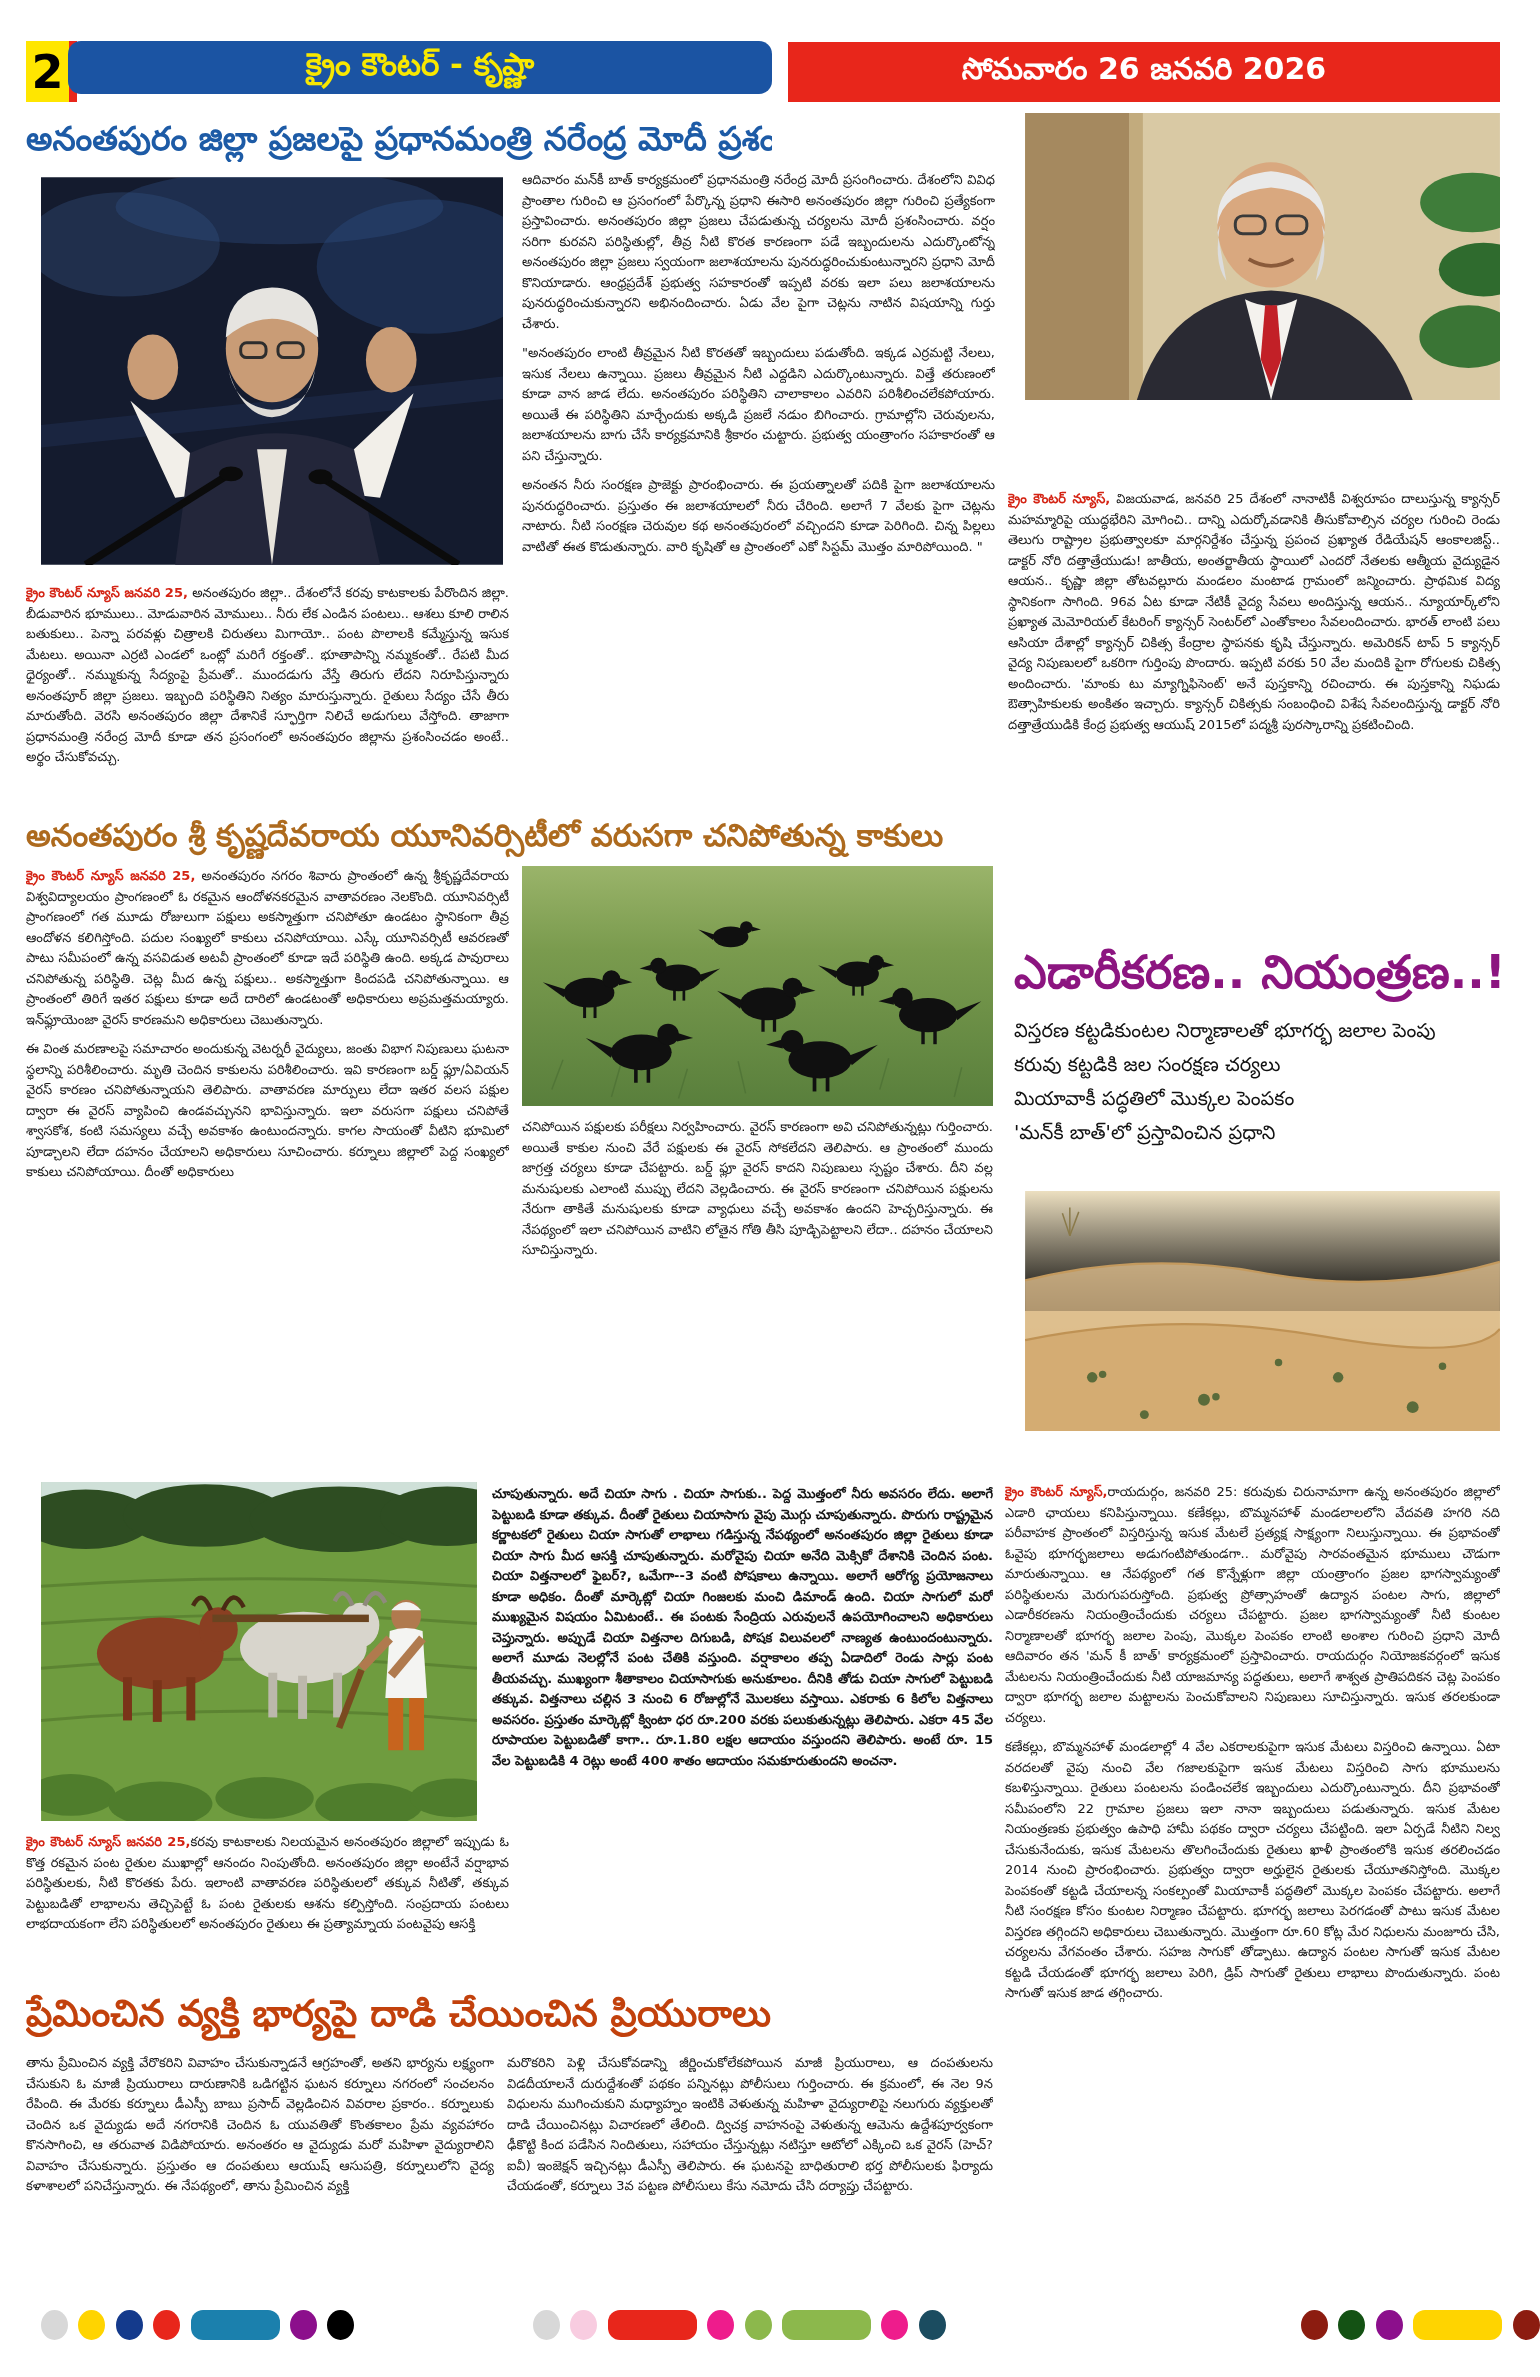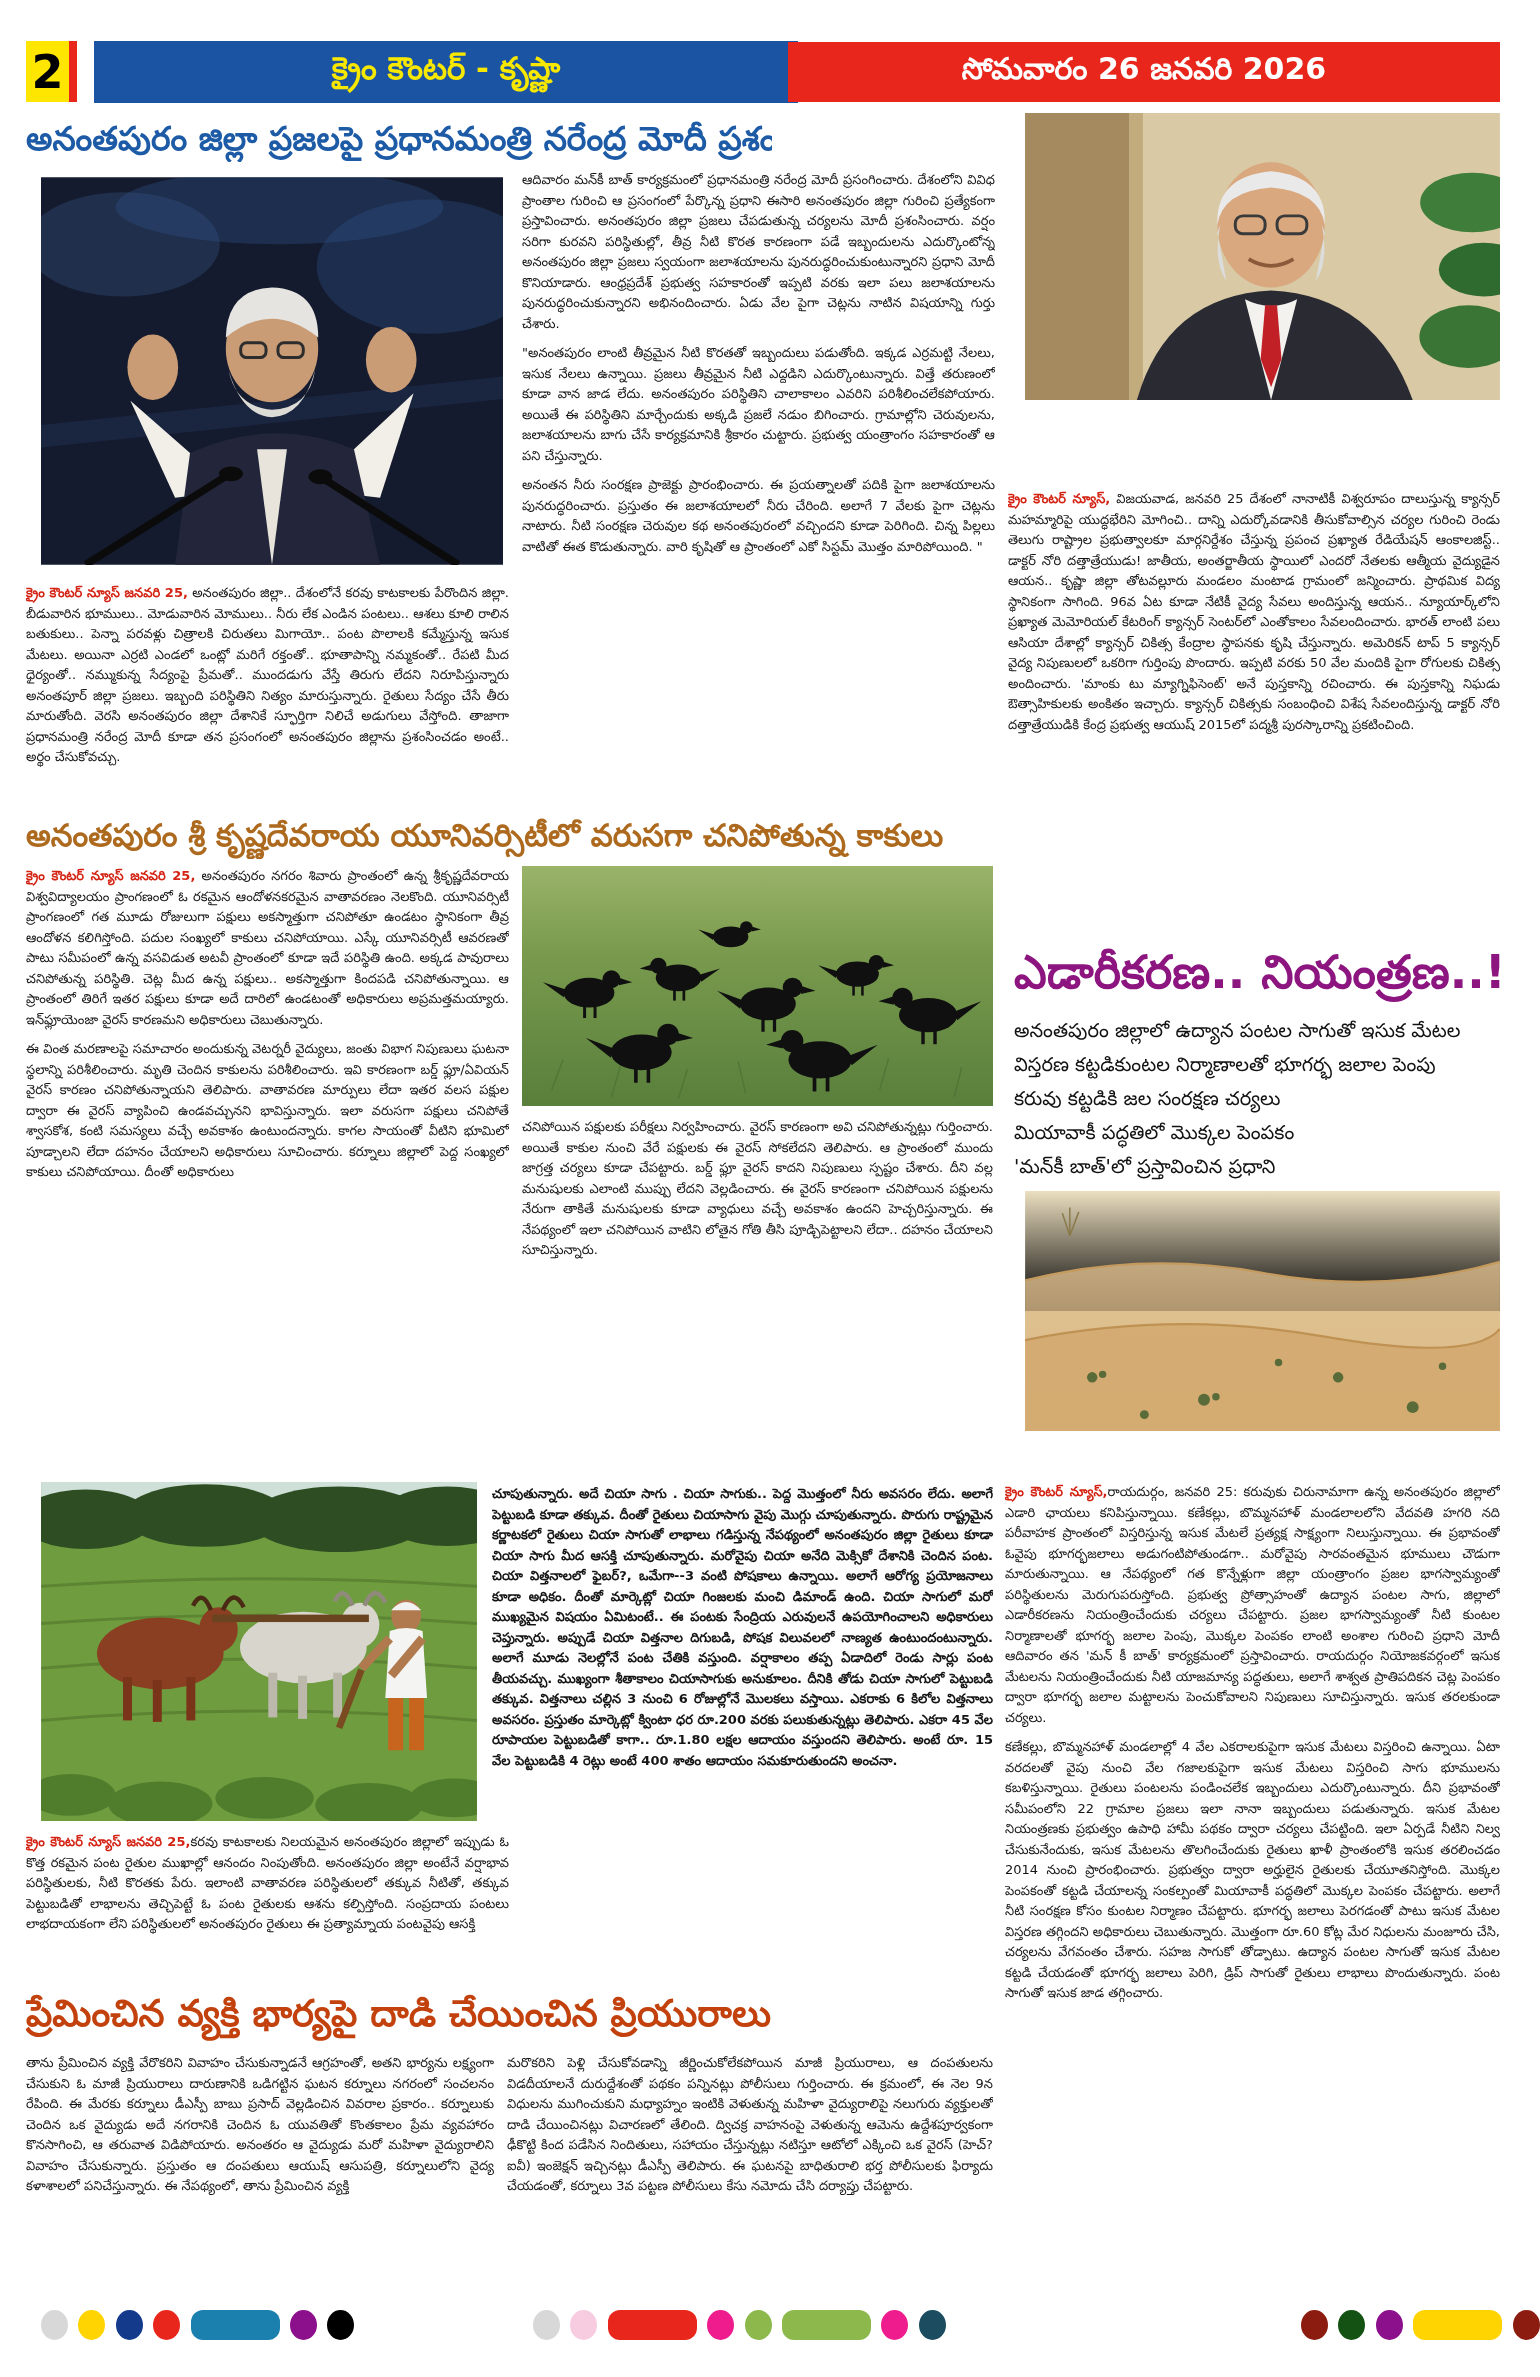--- a/index.html
+++ b/index.html
@@ -30,21 +30,21 @@
   .dot{width:27px;height:30px;border-radius:50%;display:inline-block;}
   .dot.bar{width:89px;border-radius:12px;}
 </style>
 </head>
 <body>
 
 <div id="page">
 
   <div class="abs pagenum" style="left:26px;top:41px;width:43px;height:61px;">2</div>
   <div class="abs redstripe" style="left:69px;top:41px;width:8.2px;height:61px;"></div>
-  <div class="abs mast-blue" style="left:94px;top:41px;width:704px;height:62px;">క్రైం కౌంటర్ - కృష్ణా</div>
+  <div class="abs mast-blue" style="left:68px;top:41px;width:704px;height:53px;border-radius:13px;">క్రైం కౌంటర్ - కృష్ణా</div>
   <div class="abs mast-red" style="left:788px;top:42px;width:712px;height:60px;">సోమవారం  26 జనవరి 2026</div>
 
   <div class="abs hl hl-blue" style="left:26px;top:119px;width:746px;height:43px;">అనంతపురం జిల్లా ప్రజలపై ప్రధానమంత్రి నరేంద్ర మోదీ ప్రశంసలు</div>
 
   <svg class="abs photo" style="left:41px;top:177px;" width="462" height="388" viewBox="0 0 620 520">
     <rect width="620" height="520" fill="#141b2e"></rect>
     <ellipse cx="110" cy="90" rx="130" ry="70" fill="#2a3f66" opacity="0.55"></ellipse>
     <ellipse cx="520" cy="120" rx="150" ry="90" fill="#24406e" opacity="0.5"></ellipse>
     <ellipse cx="320" cy="40" rx="220" ry="50" fill="#31538a" opacity="0.35"></ellipse>
     <rect x="-40" y="300" width="740" height="30" fill="#22355c" opacity="0.4" transform="rotate(-6 310 315)"></rect>
@@ -196,21 +196,20 @@
     </g>
   </svg>
 
   <div class="abs body-col" style="left:522px;top:1117px;width:471px;height:301px;">
     <p>చనిపోయిన పక్షులకు పరీక్షలు నిర్వహించారు. వైరస్ కారణంగా అవి చనిపోతున్నట్లు గుర్తించారు. అయితే కాకుల నుంచి వేరే పక్షులకు ఈ వైరస్ సోకలేదని తెలిపారు. ఆ ప్రాంతంలో ముందు జాగ్రత్త చర్యలు కూడా చేపట్టారు. బర్డ్ ఫ్లూ వైరస్ కాదని నిపుణులు స్పష్టం చేశారు. దీని వల్ల మనుషులకు ఎలాంటి ముప్పు లేదని వెల్లడించారు. ఈ వైరస్ కారణంగా చనిపోయిన పక్షులను నేరుగా తాకితే మనుషులకు కూడా వ్యాధులు వచ్చే అవకాశం ఉందని హెచ్చరిస్తున్నారు. ఈ నేపథ్యంలో ఇలా చనిపోయిన వాటిని లోతైన గోతి తీసి పూడ్చిపెట్టాలని లేదా.. దహనం చేయాలని సూచిస్తున్నారు.</p>
   </div>
 
   <div class="abs hl hl-purple" style="left:1014px;top:945px;width:486px;height:57px;">ఎడారీకరణ.. నియంత్రణ..!</div>
 
   <div class="abs deck" style="left:1014px;top:1014px;width:486px;height:173px;">
-    <div>అనంతపురం జిల్లాలో ఉద్యాన పంటల సాగుతో ఇసుక మేటల</div>
     <div>విస్తరణ కట్టడికుంటల నిర్మాణాలతో భూగర్భ జలాల పెంపు</div>
     <div>కరువు కట్టడికి జల సంరక్షణ చర్యలు</div>
     <div>మియావాకీ పద్ధతిలో మొక్కల పెంపకం</div>
     <div>'మన్‌కీ బాత్'లో ప్రస్తావించిన ప్రధాని</div>
   </div>
 
   <svg class="abs photo" style="left:1025px;top:1191px;" width="475" height="240" viewBox="0 0 637 322">
     <defs>
       <linearGradient id="sand" x1="0" y1="0" x2="0" y2="1">
         <stop offset="0" stop-color="#ecdfc0"></stop>

